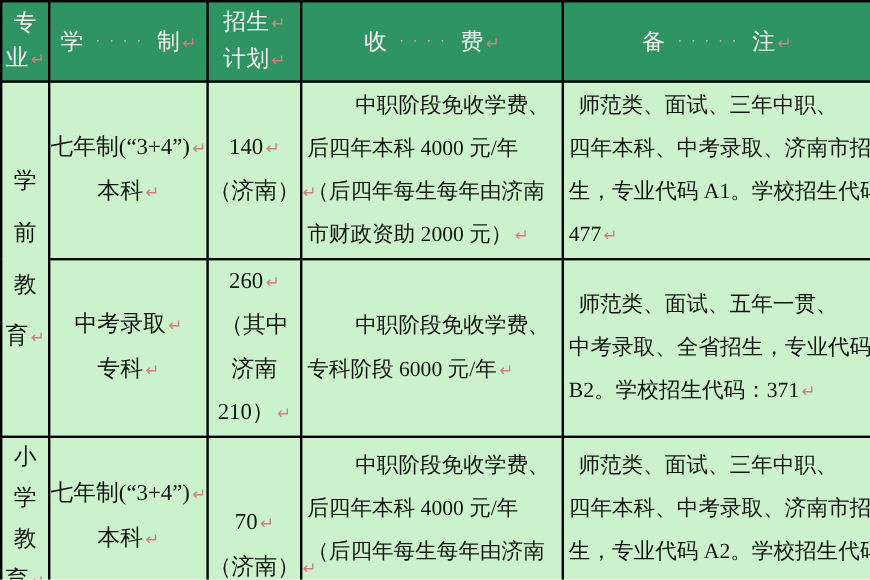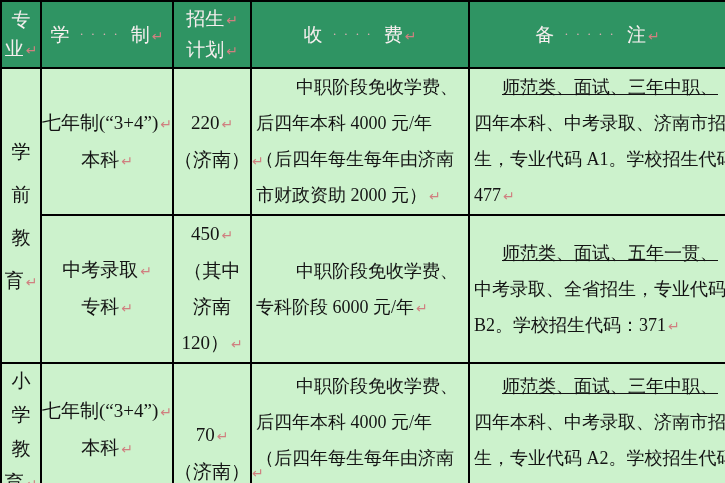--- a/index.html
+++ b/index.html
@@ -26,21 +26,21 @@
     font-weight:normal;font-size:19px;height:65px;
   }
   .hline{line-height:29px;white-space:nowrap;}
   .dots{color:#dcaeb4;letter-spacing:7px;font-size:13px;vertical-align:3px;margin:0 6px 0 10px;}
   .mark{color:var(--mark);font-size:14px;font-family:"DejaVu Sans",sans-serif;margin-left:2px;}
   td{font-size:19px;}
   .cline{line-height:36px;white-space:nowrap;}
   .txt{text-align:left;font-size:18px;}
   .txt .cline{padding-left:4px;padding-right:2px;}
   .txt .ind-fee{padding-left:44px;}
-  .txt .ind-rem{padding-left:32px;text-decoration:underline;}
+  .txt .ind-rem{padding-left:12px;}
   .major-tall{vertical-align:top;padding-top:61px;}
   .major-tall .cline{line-height:43px;}
   .major-short{vertical-align:top;}
   .major-short .cline{line-height:34px;}
   .r3-school{vertical-align:top;padding-top:29px;}
   .r3-plan{vertical-align:top;padding-top:53px;}
   .r3-para{vertical-align:top;padding-top:4px;}
   tr.r1{height:143px;} tr.r2{height:132px;} tr.r3{height:165px;}
 </style>
 </head>
@@ -82,21 +82,21 @@
         <div class="cline"><span>学</span></div>
         <div class="cline"><span>前</span></div>
         <div class="cline"><span>教</span></div>
         <div class="cline"><span>育</span><span class="mark">↵</span></div>
       </td>
       <td>
         <div class="cline"><span>七年制(“3+4”)</span><span class="mark">↵</span></div>
         <div class="cline"><span>本科</span><span class="mark">↵</span></div>
       </td>
       <td>
-        <div class="cline"><span>220</span><span class="mark">↵</span></div>
+        <div class="cline"><span>140</span><span class="mark">↵</span></div>
         <div class="cline"><span>（济南）</span><span class="mark">↵</span></div>
       </td>
       <td class="txt">
         <div class="cline ind-fee"><span>中职阶段免收学费、</span></div>
         <div class="cline"><span>后四年本科 4000 元/年</span></div>
         <div class="cline"><span>（后四年每生每年由济南</span></div>
         <div class="cline"><span>市财政资助 2000 元）</span><span class="mark">↵</span></div>
       </td>
       <td class="txt">
         <div class="cline ind-rem"><span>师范类、面试、三年中职、</span></div>
@@ -104,24 +104,24 @@
         <div class="cline"><span>生，专业代码 A1。学校招生代码：</span></div>
         <div class="cline"><span>477</span><span class="mark">↵</span></div>
       </td>
     </tr>
     <tr class="r2">
       <td>
         <div class="cline"><span>中考录取</span><span class="mark">↵</span></div>
         <div class="cline"><span>专科</span><span class="mark">↵</span></div>
       </td>
       <td>
-        <div class="cline"><span>450</span><span class="mark">↵</span></div>
+        <div class="cline"><span>260</span><span class="mark">↵</span></div>
         <div class="cline"><span>（其中</span></div>
         <div class="cline"><span>济南</span></div>
-        <div class="cline"><span>120）</span><span class="mark">↵</span></div>
+        <div class="cline"><span>210）</span><span class="mark">↵</span></div>
       </td>
       <td class="txt">
         <div class="cline ind-fee"><span>中职阶段免收学费、</span></div>
         <div class="cline"><span>专科阶段 6000 元/年</span><span class="mark">↵</span></div>
       </td>
       <td class="txt">
         <div class="cline ind-rem"><span>师范类、面试、五年一贯、</span></div>
         <div class="cline"><span>中考录取、全省招生，专业代码</span></div>
         <div class="cline"><span>B2。学校招生代码：371</span><span class="mark">↵</span></div>
       </td>

